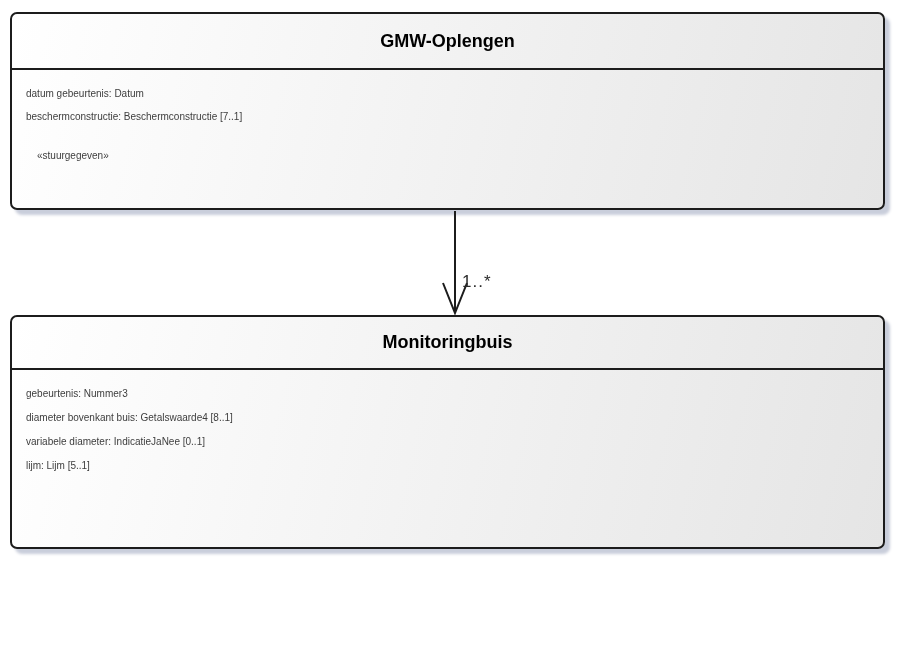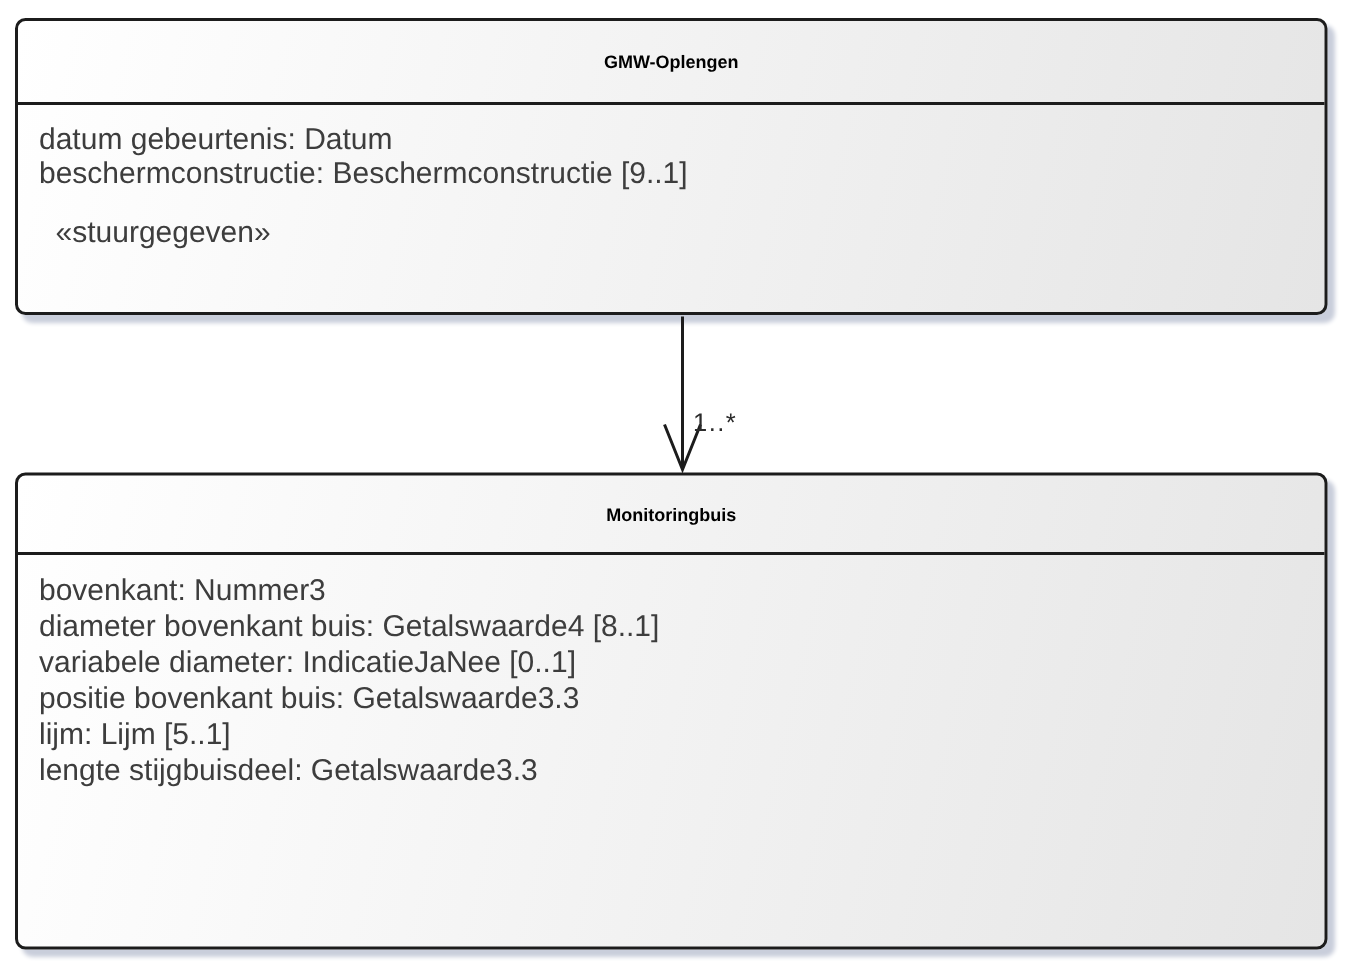--- a/index.html
+++ b/index.html
@@ -15,37 +15,37 @@
   .uml-class {
     position: absolute;
     left: 10px;
     width: 875px;
     border: 2px solid var(--border-color, #1c1c1c);
     border-radius: 7px;
     background: linear-gradient(103deg, var(--fill-start, #ffffff) 0%, var(--fill-end, #e5e5e5) 100%);
     box-shadow: 5px 5px 3px var(--shadow-color, #c9cedb);
   }
   #class-gmw        { top: 12px;  height: 198px; }
-  #class-monitoring { top: 315px; height: 318px; }
+  #class-monitoring { top: 315px; height: 234px; }
 
   .class-title {
     height: 56px;
     display: flex;
     align-items: center;
     justify-content: center;
-    font-size: 12px;
+    font-size: 18px;
     font-weight: bold;
     color: var(--title-color, #000000);
     border-bottom: 2px solid var(--border-color, #1c1c1c);
   }
   #class-monitoring .class-title { height: 53px; }
 
   .class-body {
     padding: 12px 14px 0 14px;
-    font-size: 20px;
+    font-size: 10px;
     color: var(--text-color, #3d3d3d);
   }
   .attr {
     line-height: 24px;
     white-space: nowrap;
   }
   #class-gmw .attr { line-height: 23px; }
   .stereotype {
     margin-top: 16px;
     padding-left: 11px;
@@ -71,36 +71,34 @@
 </style>
 </head>
 <body>
 
 <div class="canvas">
 
   <div class="uml-class" id="class-gmw">
     <div class="class-title">GMW-Oplengen</div>
     <div class="class-body">
       <div class="attr">datum gebeurtenis: Datum</div>
-      <div class="attr">beschermconstructie: Beschermconstructie [9..1]</div>
+      <div class="attr">beschermconstructie: Beschermconstructie [7..1]</div>
       <div class="stereotype">«stuurgegeven»</div>
     </div>
   </div>
 
   <svg class="connector-svg" viewBox="0 0 900 649" xmlns="http://www.w3.org/2000/svg">
     <line x1="455" y1="211" x2="455" y2="312" stroke="#1c1c1c" stroke-width="2"></line>
     <polyline points="443,283 455,313 467,283" fill="none" stroke="#1c1c1c" stroke-width="2"></polyline>
   </svg>
   <div class="multiplicity">1..*</div>
 
   <div class="uml-class" id="class-monitoring">
     <div class="class-title">Monitoringbuis</div>
     <div class="class-body">
-      <div class="attr">bovenkant: Nummer3</div>
+      <div class="attr">gebeurtenis: Nummer3</div>
       <div class="attr">diameter bovenkant buis: Getalswaarde4 [8..1]</div>
       <div class="attr">variabele diameter: IndicatieJaNee [0..1]</div>
-      <div class="attr">positie bovenkant buis: Getalswaarde3.3</div>
       <div class="attr">lijm: Lijm [5..1]</div>
-      <div class="attr">lengte stijgbuisdeel: Getalswaarde3.3</div>
     </div>
   </div>
 
 </div>
 
 </body></html>

